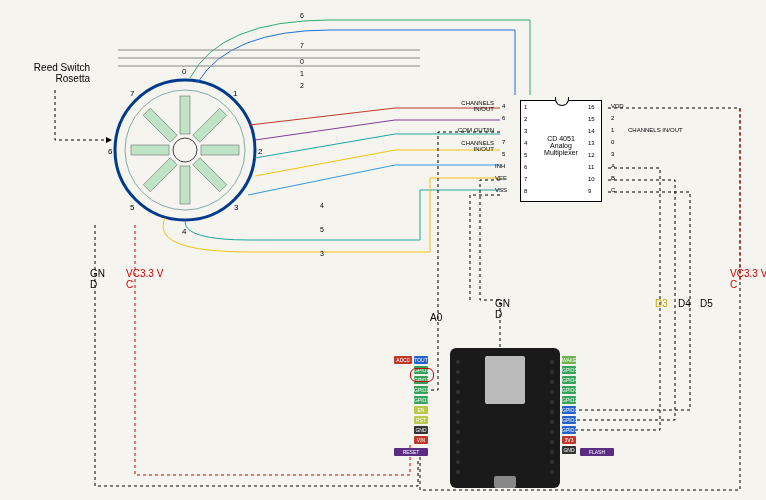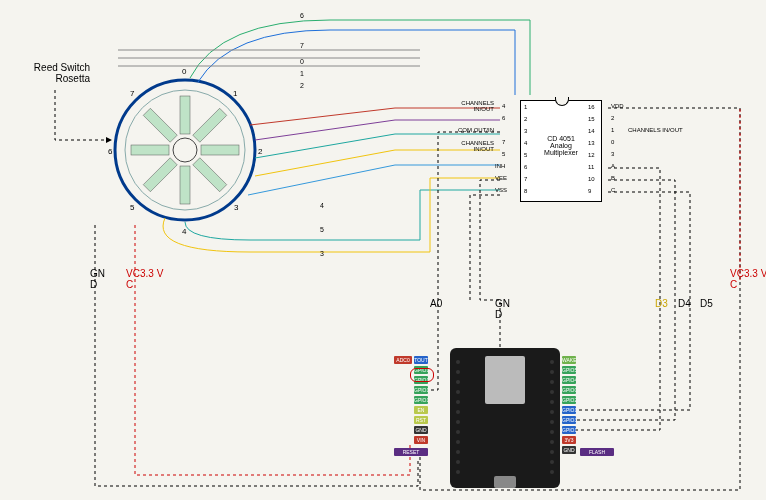--- a/index.html
+++ b/index.html
@@ -140,21 +140,21 @@
 <div class="lbl tiny" style="left:611px;top:175px">B</div>
 <div class="lbl tiny" style="left:611px;top:187px">C</div>
 
 <div class="lbl tiny" style="left:450px;top:100px;text-align:right;width:44px">CHANNELS<br>IN/OUT</div>
 <div class="lbl tiny" style="left:450px;top:140px;text-align:right;width:44px">CHANNELS<br>IN/OUT</div>
 <div class="lbl tiny" style="left:628px;top:127px">CHANNELS IN/OUT</div>
 
 <div class="lbl" style="left:90px;top:268px">GN<br>D</div>
 <div class="lbl red" style="left:126px;top:268px">VC<br>C</div>
 <div class="lbl red" style="left:140px;top:268px">3.3 V</div>
-<div class="lbl" style="left:430px;top:298px">A0</div>
+<div class="lbl" style="left:430px;top:312px">A0</div>
 <div class="lbl" style="left:495px;top:298px">GN<br>D</div>
 <div class="lbl" style="left:655px;top:298px;color:#c9a400">D3</div>
 <div class="lbl" style="left:678px;top:298px">D4</div>
 <div class="lbl" style="left:700px;top:298px">D5</div>
 <div class="lbl red" style="left:730px;top:268px">VC<br>C</div>
 <div class="lbl red" style="left:744px;top:268px">3.3 V</div>
 
 <div class="board" style="left:450px;top:348px;width:110px;height:140px">
   <div style="position:absolute;left:35px;top:8px;width:40px;height:48px;background:#bbb;border-radius:2px"></div>
   <div style="position:absolute;left:44px;top:128px;width:22px;height:12px;background:#888;border-radius:2px"></div>

